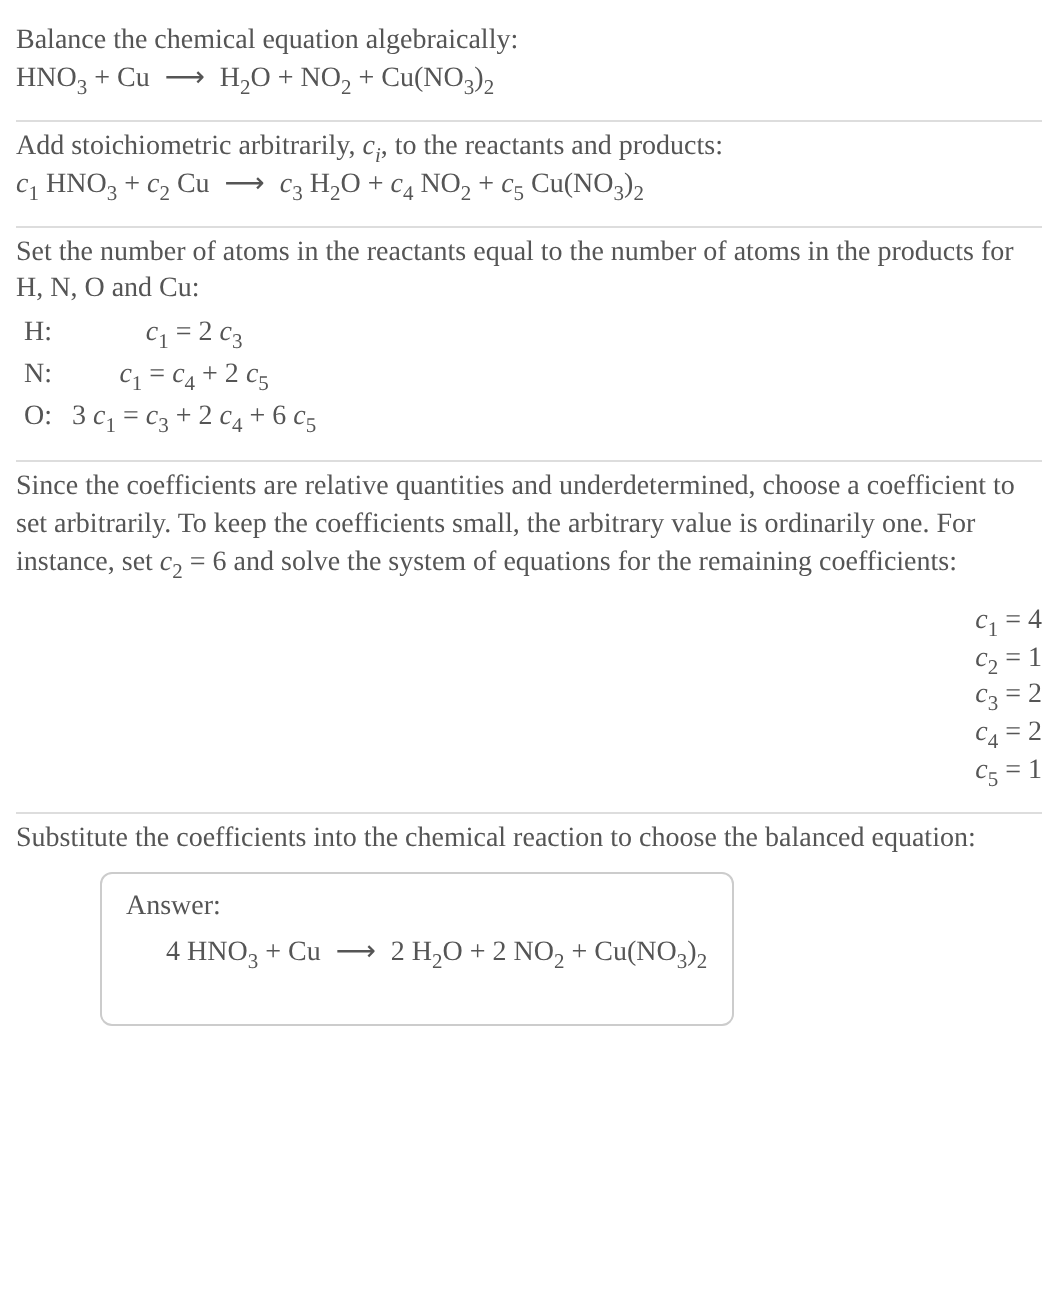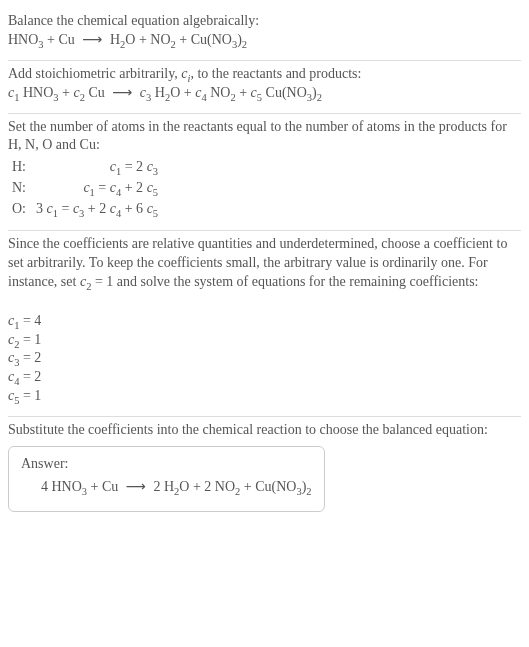--- a/index.html
+++ b/index.html
@@ -31,37 +31,39 @@
   .arrow {
     display: inline-block;
     padding: 0 4px;
   }
   .atom-table {
     border-collapse: collapse;
     margin-top: 2px;
   }
   .atom-table td {
     padding: 1px 4px;
-    text-align: right;
+    text-align: center;
     white-space: nowrap;
   }
   .atom-table td:first-child {
     text-align: right;
     padding-right: 6px;
   }
   .coeffs {
-    margin-top: 20px;
+    margin-top: 10px;
+    text-align: right;
   }
   .answer-box {
     display: inline-block;
     border: 1px solid #cccccc;
     border-radius: 6px;
-    padding: 8px 12px 14px 12px;
+    padding: 8px 12px 25px 12px;
     background: #ffffff;
     margin-top: 6px;
+    margin-left: 42px;
   }
   .answer-label {
     margin-bottom: 4px;
   }
   .answer-eq {
     padding-left: 20px;
   }
   .it { font-style: italic; }
 </style>
 </head>
@@ -98,21 +100,21 @@
     <tr>
       <td>O:</td>
       <td><span>3 </span><span class="it">c</span><sub>1</sub><span> = </span><span class="it">c</span><sub>3</sub><span> + 2 </span><span class="it">c</span><sub>4</sub><span> + 6 </span><span class="it">c</span><sub>5</sub></td>
     </tr>
   </tbody>
     </table>
 </div>
 
 <div class="section">
   <div>
-    <span>Since the coefficients are relative quantities and underdetermined, choose a coefficient to set arbitrarily. To keep the coefficients small, the arbitrary value is ordinarily one. For instance, set </span><span class="it">c</span><sub>2</sub><span> = 1 and solve the system of equations for the remaining coefficients:</span>
+    <span>Since the coefficients are relative quantities and underdetermined, choose a coefficient to set arbitrarily. To keep the coefficients small, the arbitrary value is ordinarily one. For instance, set </span><span class="it">c</span><sub>2</sub><span> = 6 and solve the system of equations for the remaining coefficients:</span>
   </div>
   <div class="coeffs">
     <div><span class="it">c</span><sub>1</sub><span> = 4</span></div>
     <div><span class="it">c</span><sub>2</sub><span> = 1</span></div>
     <div><span class="it">c</span><sub>3</sub><span> = 2</span></div>
     <div><span class="it">c</span><sub>4</sub><span> = 2</span></div>
     <div><span class="it">c</span><sub>5</sub><span> = 1</span></div>
   </div>
 </div>
 

